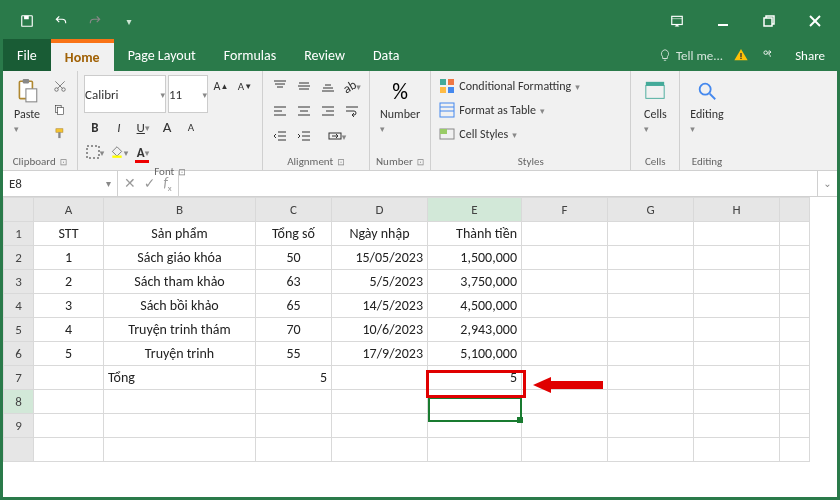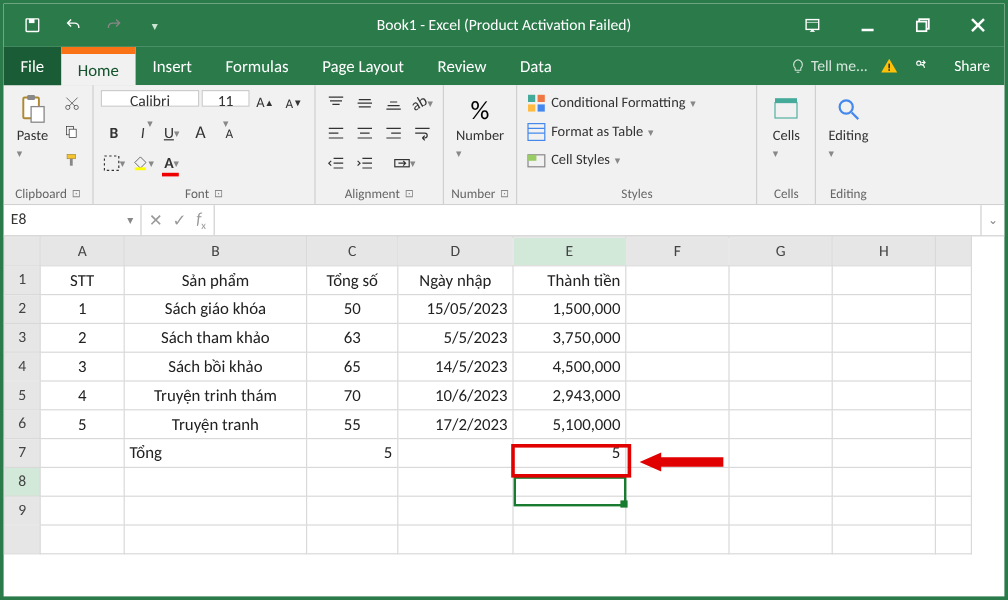--- a/index.html
+++ b/index.html
@@ -9,35 +9,35 @@
 .qat { display: flex; gap: 2px; padding-left: 8px; align-items: center; }
 .qat-btn { width: 32px; height: 28px; display: flex; align-items: center; justify-content: center; color: #fff; }
 .qat-btn svg { width: 14px; height: 14px; }
 .title-text { position: absolute; left: 50%; transform: translateX(-50%); white-space: nowrap; color: #fff; }
 .winctl { margin-left: auto; display: flex; gap: 2px; }
 .winctl-btn { width: 44px; height: 36px; display: flex; align-items: center; justify-content: center; }
 
 .menubar { background: #2a7a4a; height: 32px; display: flex; align-items: stretch; color: #fff; font-size: 14px; }
 .menu-tab { padding: 0 14px; display: flex; align-items: center; cursor: pointer; }
 .menu-tab.file { background: #195c35; }
-.menu-tab.active { background: #f1f1f1; color: #14532d; font-weight: 400; border-top: 6px solid #f97316; }
+.menu-tab.active { background: #f1f1f1; color: #a16207; font-weight: 700; border-top: 4px solid #f97316; }
 .menu-right { margin-left: auto; display: flex; align-items: center; gap: 10px; padding-right: 12px; font-size: 13px; }
 .menu-right .warn { width: 18px; height: 16px; display: inline-flex; }
 
 .ribbon { background: #f1f1f1; border-bottom: 1px solid #d0d0d0; height: 100px; display: flex; }
 .group { border-right: 1px solid #d0d0d0; padding: 4px 6px 2px 6px; display: flex; flex-direction: column; justify-content: space-between; }
 .group-body { flex: 1; display: flex; align-items: flex-start; gap: 4px; }
 .group-label { text-align: center; font-size: 11px; color: #666; padding-top: 2px; display: flex; justify-content: center; align-items: center; gap: 4px; }
 .dd { font-size: 9px; color: #888; }
 .lg-btn { display: flex; flex-direction: column; align-items: center; gap: 2px; padding: 2px 4px; }
 .lg-btn .ico { width: 28px; height: 28px; display: flex; align-items: center; justify-content: center; font-size: 20px; }
 .lg-btn .lbl { font-size: 12px; color: #333; }
 .sm-row { display: flex; gap: 2px; }
 .sm-btn { width: 22px; height: 22px; display: flex; align-items: center; justify-content: center; font-size: 13px; color: #333; }
-.font-sel { height: 14px; font-size: 13px; border: 1px solid #ccc; background: #fff; padding: 1px 0; display: flex; align-items: center; justify-content: space-between; gap: 6px; color: #333; flex-direction: column; }
+.font-sel { height: 38px; font-size: 13px; border: 1px solid #ccc; background: #fff; padding: 1px 0; display: flex; align-items: center; justify-content: space-between; gap: 6px; color: #333; }
 .font-sel.name { width: 82px; }
 .font-sel.size { width: 40px; }
 .link-item { display: flex; align-items: center; gap: 4px; font-size: 12px; color: #333; padding: 1px 2px; height: 22px; white-space: nowrap; }
 .link-item .ico { width: 16px; height: 16px; display: inline-flex; align-items: center; justify-content: center; }
 
 .fxbar { height: 26px; border-bottom: 1px solid #d0d0d0; display: flex; align-items: stretch; background: #fff; }
 .namebox { width: 115px; border-right: 1px solid #d0d0d0; display: flex; align-items: center; padding: 2px 6px; font-size: 13px; color: #333; }
 .namebox span.arrow { margin-left: auto; color: #888; font-size: 10px; }
 .fx-btns { display: flex; align-items: center; border-right: 1px solid #d0d0d0; padding: 0 6px; gap: 8px; }
 .fx-btn { color: #999; font-size: 14px; }
@@ -83,21 +83,20 @@
     </div>
     <div class="qat-btn">
       <svg viewBox="0 0 24 24">
           <path d="M15 14l5-5-5-5M20 9H10a6 6 0 00-6 6v1" fill="none" stroke="#888" stroke-width="2"></path>
         </svg>
     </div>
     <div class="qat-btn">
         <span style="font-size:10px;color:#cde6d4">▾</span>
       </div>
   </div>
-  <div class="title-text">Book1 - Excel (Product Activation Failed)</div>
   <div class="winctl">
     <div class="winctl-btn">
         <svg width="14" height="14" viewBox="0 0 24 24">
           <rect x="3" y="4" width="18" height="14" fill="none" stroke="#fff" stroke-width="2"></rect>
           <path d="M3 8h18M12 18l-3 3h6z" stroke="#fff" fill="#fff" stroke-width="1"></path>
         </svg>
       </div>
     <div class="winctl-btn">
         <svg width="12" height="12" viewBox="0 0 12 12">
           <line x1="1" y1="10" x2="11" y2="10" stroke="#fff" stroke-width="2"></line>
@@ -114,23 +113,22 @@
           <line x1="1" y1="1" x2="11" y2="11" stroke="#fff" stroke-width="2"></line>
           <line x1="11" y1="1" x2="1" y2="11" stroke="#fff" stroke-width="2"></line>
         </svg>
       </div>
   </div>
 </div>
 
 <div class="menubar">
   <div class="menu-tab file">File</div>
   <div class="menu-tab active">Home</div>
-  <div class="menu-tab">Insert</div>
+  <div class="menu-tab">Page Layout</div>
   <div class="menu-tab">Formulas</div>
-  <div class="menu-tab">Page Layout</div>
   <div class="menu-tab">Review</div>
   <div class="menu-tab">Data</div>
   <div class="menu-right">
     <span style="opacity:.8;display:flex;align-items:flex-start;gap:4px">
         <svg width="14" height="14" viewBox="0 0 24 24">
           <path d="M9 18h6M10 21h4M12 3a7 7 0 00-4 12v3h8v-3a7 7 0 00-4-12z" fill="none" stroke="#fff" stroke-width="1.5"></path>
         </svg>
         <span>Tell me...</span>
       </span>
     <span class="warn">
@@ -514,23 +512,23 @@
     <td class="right">10/6/2023</td>
     <td class="right">2,943,000</td>
     <td></td>
           <td></td>
           <td></td>
           <td></td>
         </tr>
   <tr>
           <th class="rowh">6</th>
     <td>5</td>
-    <td>Truyện tranh</td>
+    <td>Truyện trinh</td>
     <td>55</td>
-    <td class="right">17/2/2023</td>
+    <td class="right">17/9/2023</td>
     <td class="right">5,100,000</td>
     <td></td>
           <td></td>
           <td></td>
           <td></td>
         </tr>
   <tr>
           <th class="rowh">7</th>
     <td></td>
     <td class="left">Tổng</td>

